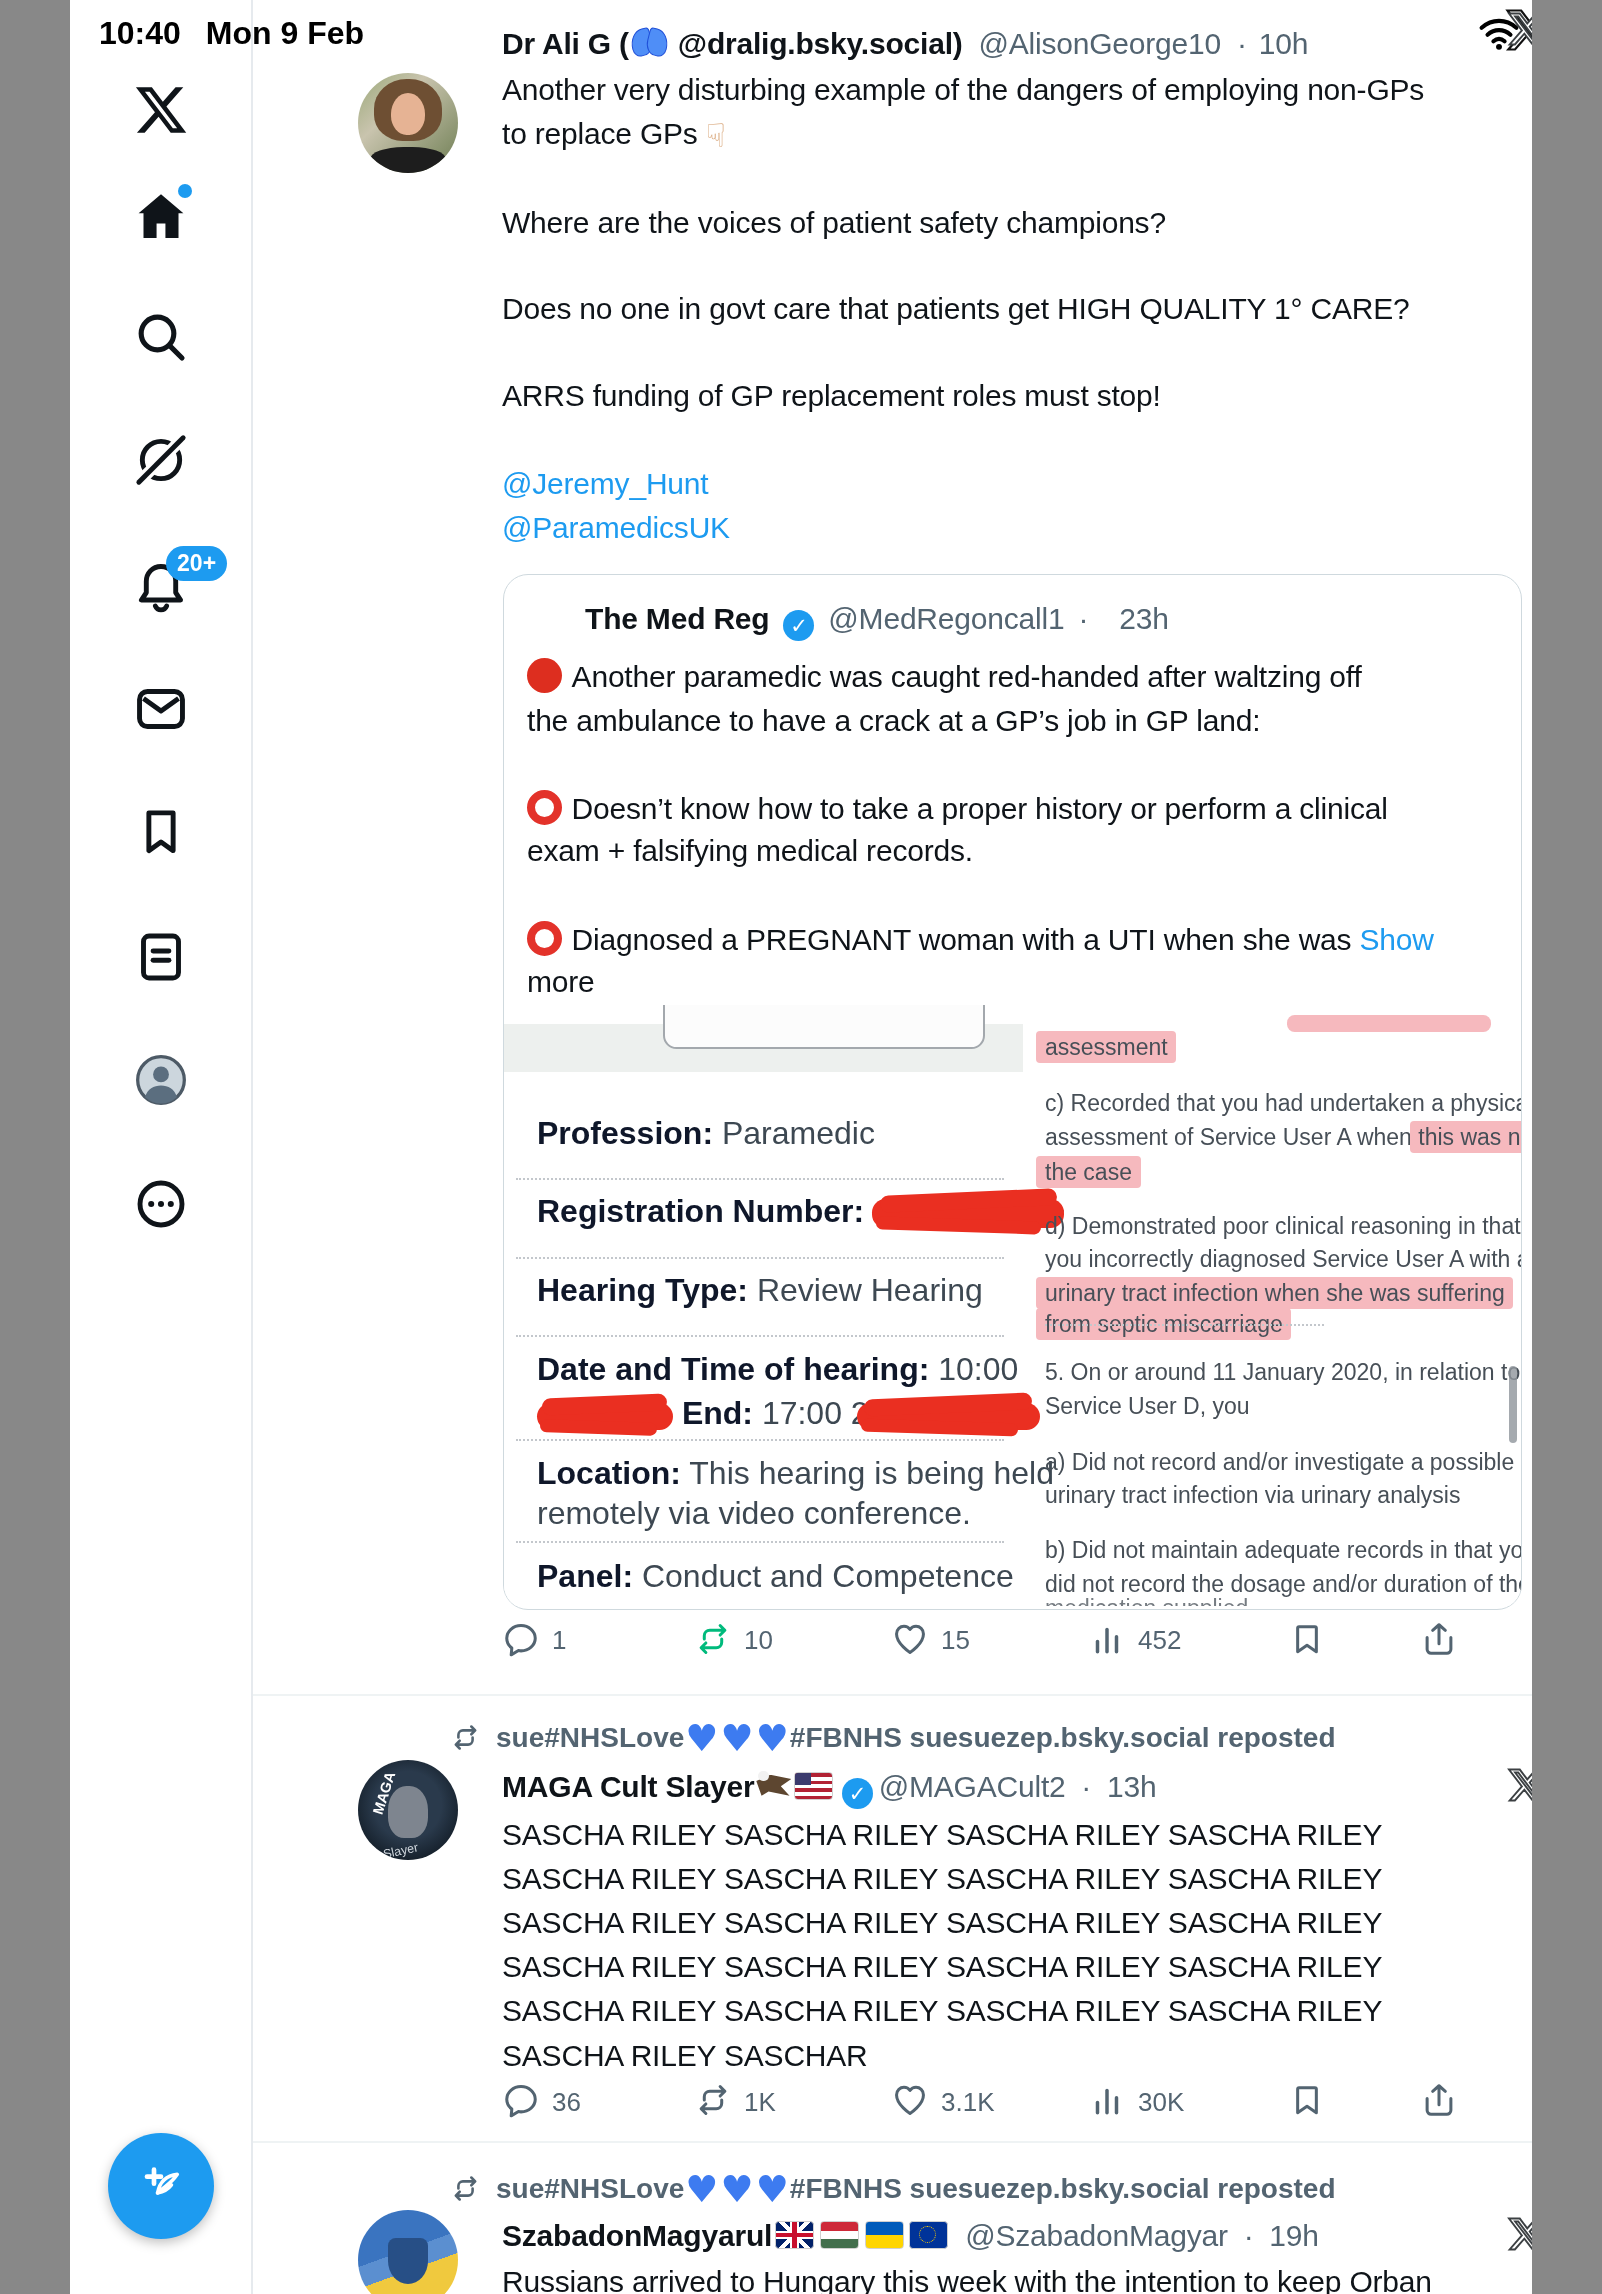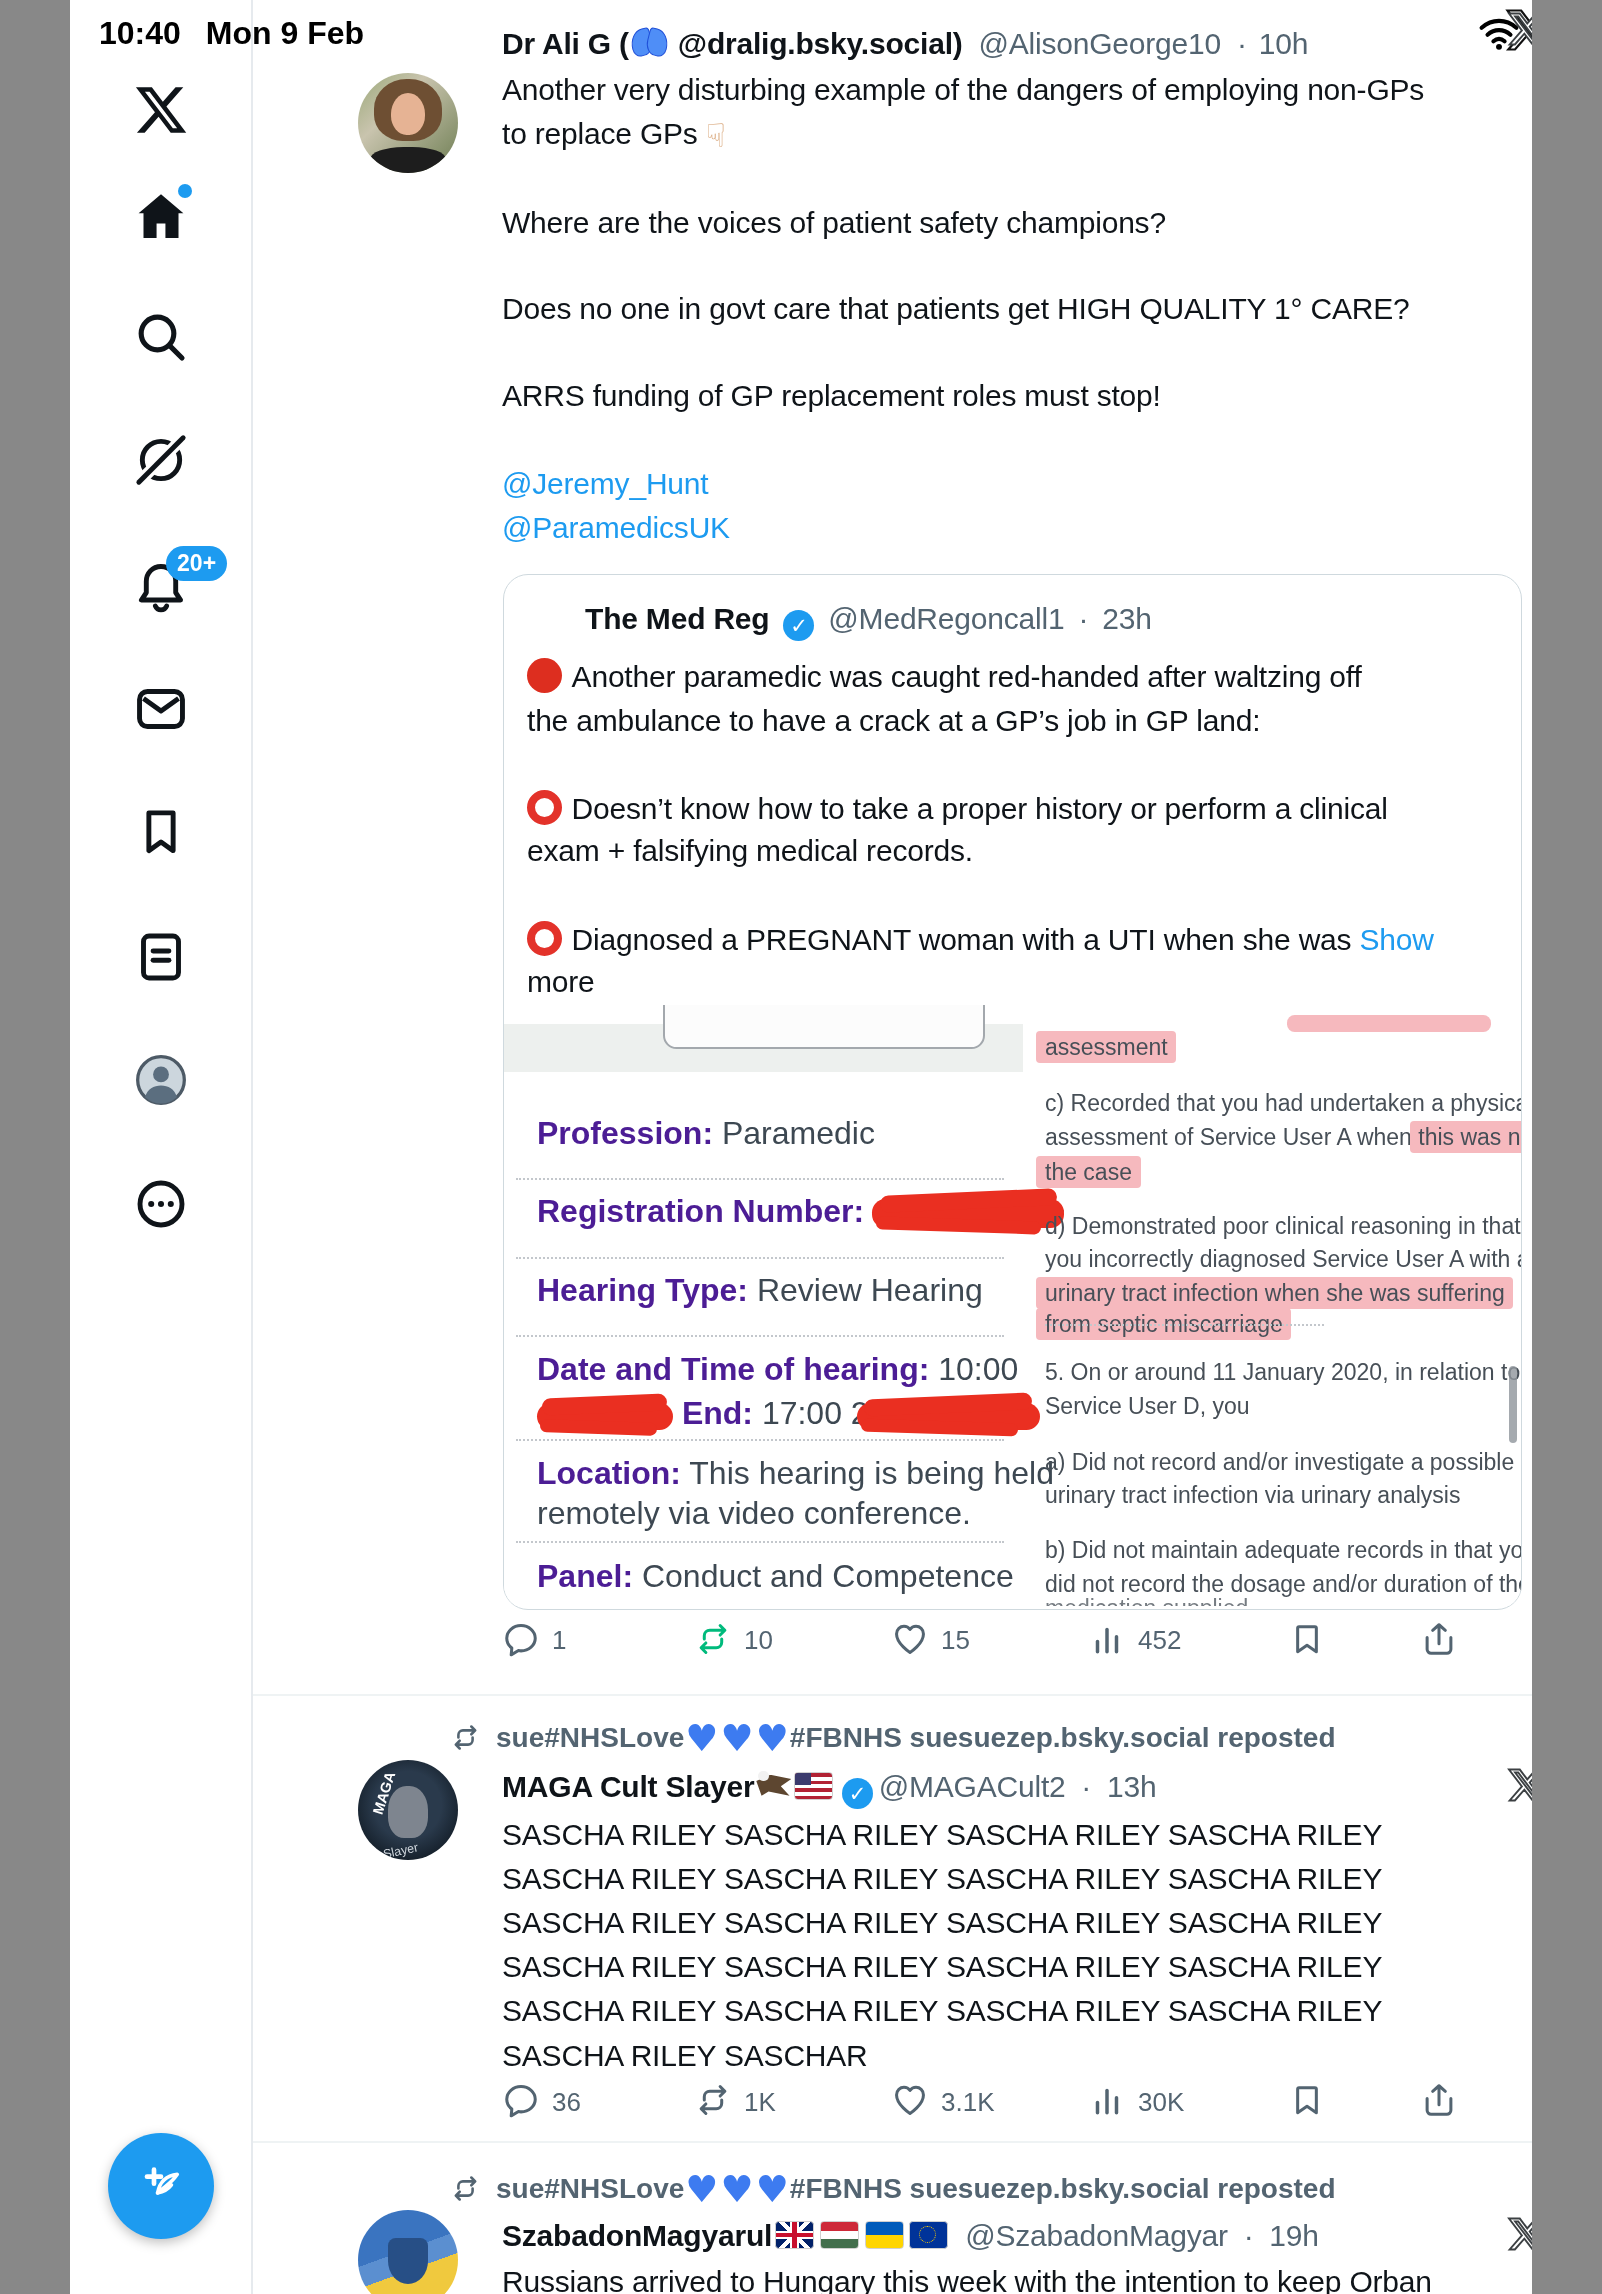--- a/index.html
+++ b/index.html
@@ -74,21 +74,21 @@
   .vbadge{display:inline-block;width:31px;height:31px;border-radius:50%;background:#1d9bf0;color:#fff;font-size:21px;font-weight:700;
     text-align:center;line-height:31px;vertical-align:-3.8px;margin:0 5.8px;}
   
   .qcard{position:absolute;left:433px;top:574px;width:1019px;height:1036px;border:1.9px solid #cfd9de;border-radius:25px;overflow:hidden;background:#fff;box-sizing:border-box;}
   .q-ln{position:absolute;white-space:nowrap;font-size:30px;color:#0f1419;letter-spacing:-0.2px;}
   
   .docimg{position:absolute;left:0;top:430px;width:100%;height:601px;background:#fff;overflow:hidden;}
   .doc-grayband{position:absolute;left:0;top:19px;width:519px;height:48px;background:#edf0ee;}
   .doc-button{position:absolute;left:159px;top:-17.3px;width:322px;height:61px;background:#fcfcfc;border:2.9px solid #a3a8ad;border-radius:13.4px;box-sizing:border-box;}
   .doc-field{position:absolute;left:33px;white-space:nowrap;font-size:32px;color:#3d4852;}
-  .doc-label{font-weight:700;color:#4c1d95;}
+  .doc-label{font-weight:700;color:#0f172a;}
   .doc-dotted{position:absolute;left:11.5px;width:488px;height:0;border-top:2.9px dotted #c3c7cc;}
   .scribble{display:inline-block;position:relative;background:#ea2f21;border-radius:13.4px;vertical-align:-5.8px;}
   .scribble::before{content:"";position:absolute;left:4%;top:-6.7px;width:92%;height:17.3px;background:#ea2f21;border-radius:11.5px;transform:rotate(-2.5deg);}
   .scribble::after{content:"";position:absolute;left:2%;bottom:-4.8px;width:86%;height:13.4px;background:#ea2f21;border-radius:9.6px;transform:rotate(1.8deg);}
   .doc-r{position:absolute;left:541px;white-space:nowrap;font-size:23px;color:#474f57;}
   .hl{background:#f6b9be;border-radius:4px;padding:2.9px 8.6px;margin-left:-8.6px;}
   .pinkbar{position:absolute;left:783px;top:9.6px;width:204px;height:17.3px;background:#f6b9be;border-radius:7.7px;}
   .r-dotted{position:absolute;left:541px;top:319px;width:279px;border-top:2.9px dotted #c3c7cc;}
   .scrollpill{position:absolute;right:3.8px;top:361px;width:8.6px;height:77px;border-radius:4.8px;background:#8f959b;opacity:.8;}
   
@@ -217,21 +217,21 @@
   <div class="qcard">
     <div class="avatar av-quote" style="position:absolute">
         <div class="head"></div>
         <div class="bodyq"></div>
       </div>
     <div class="q-ln" style="left:513px;top:27px;left:81px">
       <span class="bold">The Med Reg</span>
       <span class="vbadge">✓</span>
       <span class="gray">@MedRegoncall1</span>
       <span class="gray" style="margin-left:5.8px">·</span>
-      <span class="gray" style="margin-left:6px">23h</span>
+      <span class="gray" style="margin-left:23px">23h</span>
     </div>
     <div class="q-ln" style="left:23px;top:83px"><span class="em-reddot"></span><span>Another paramedic was caught red-handed after waltzing off</span></div>
     <div class="q-ln" style="left:23px;top:215px"><span class="em-redring"></span><span>Doesn’t know how to take a proper history or perform a clinical</span></div>
     <div class="q-ln" style="left:23px;top:129px">the ambulance to have a crack at a GP’s job in GP land:</div>
     <div class="q-ln" style="left:23px;top:259px">exam + falsifying medical records.</div>
     <div class="q-ln" style="left:23px;top:346px"><span class="em-redring"></span><span>Diagnosed a PREGNANT woman with a UTI when she was </span><span class="blue">Show</span></div>
     <div class="q-ln blue" style="left:23px;top:390px">more</div>
 
     <div class="docimg">
       <div class="doc-grayband"></div>

